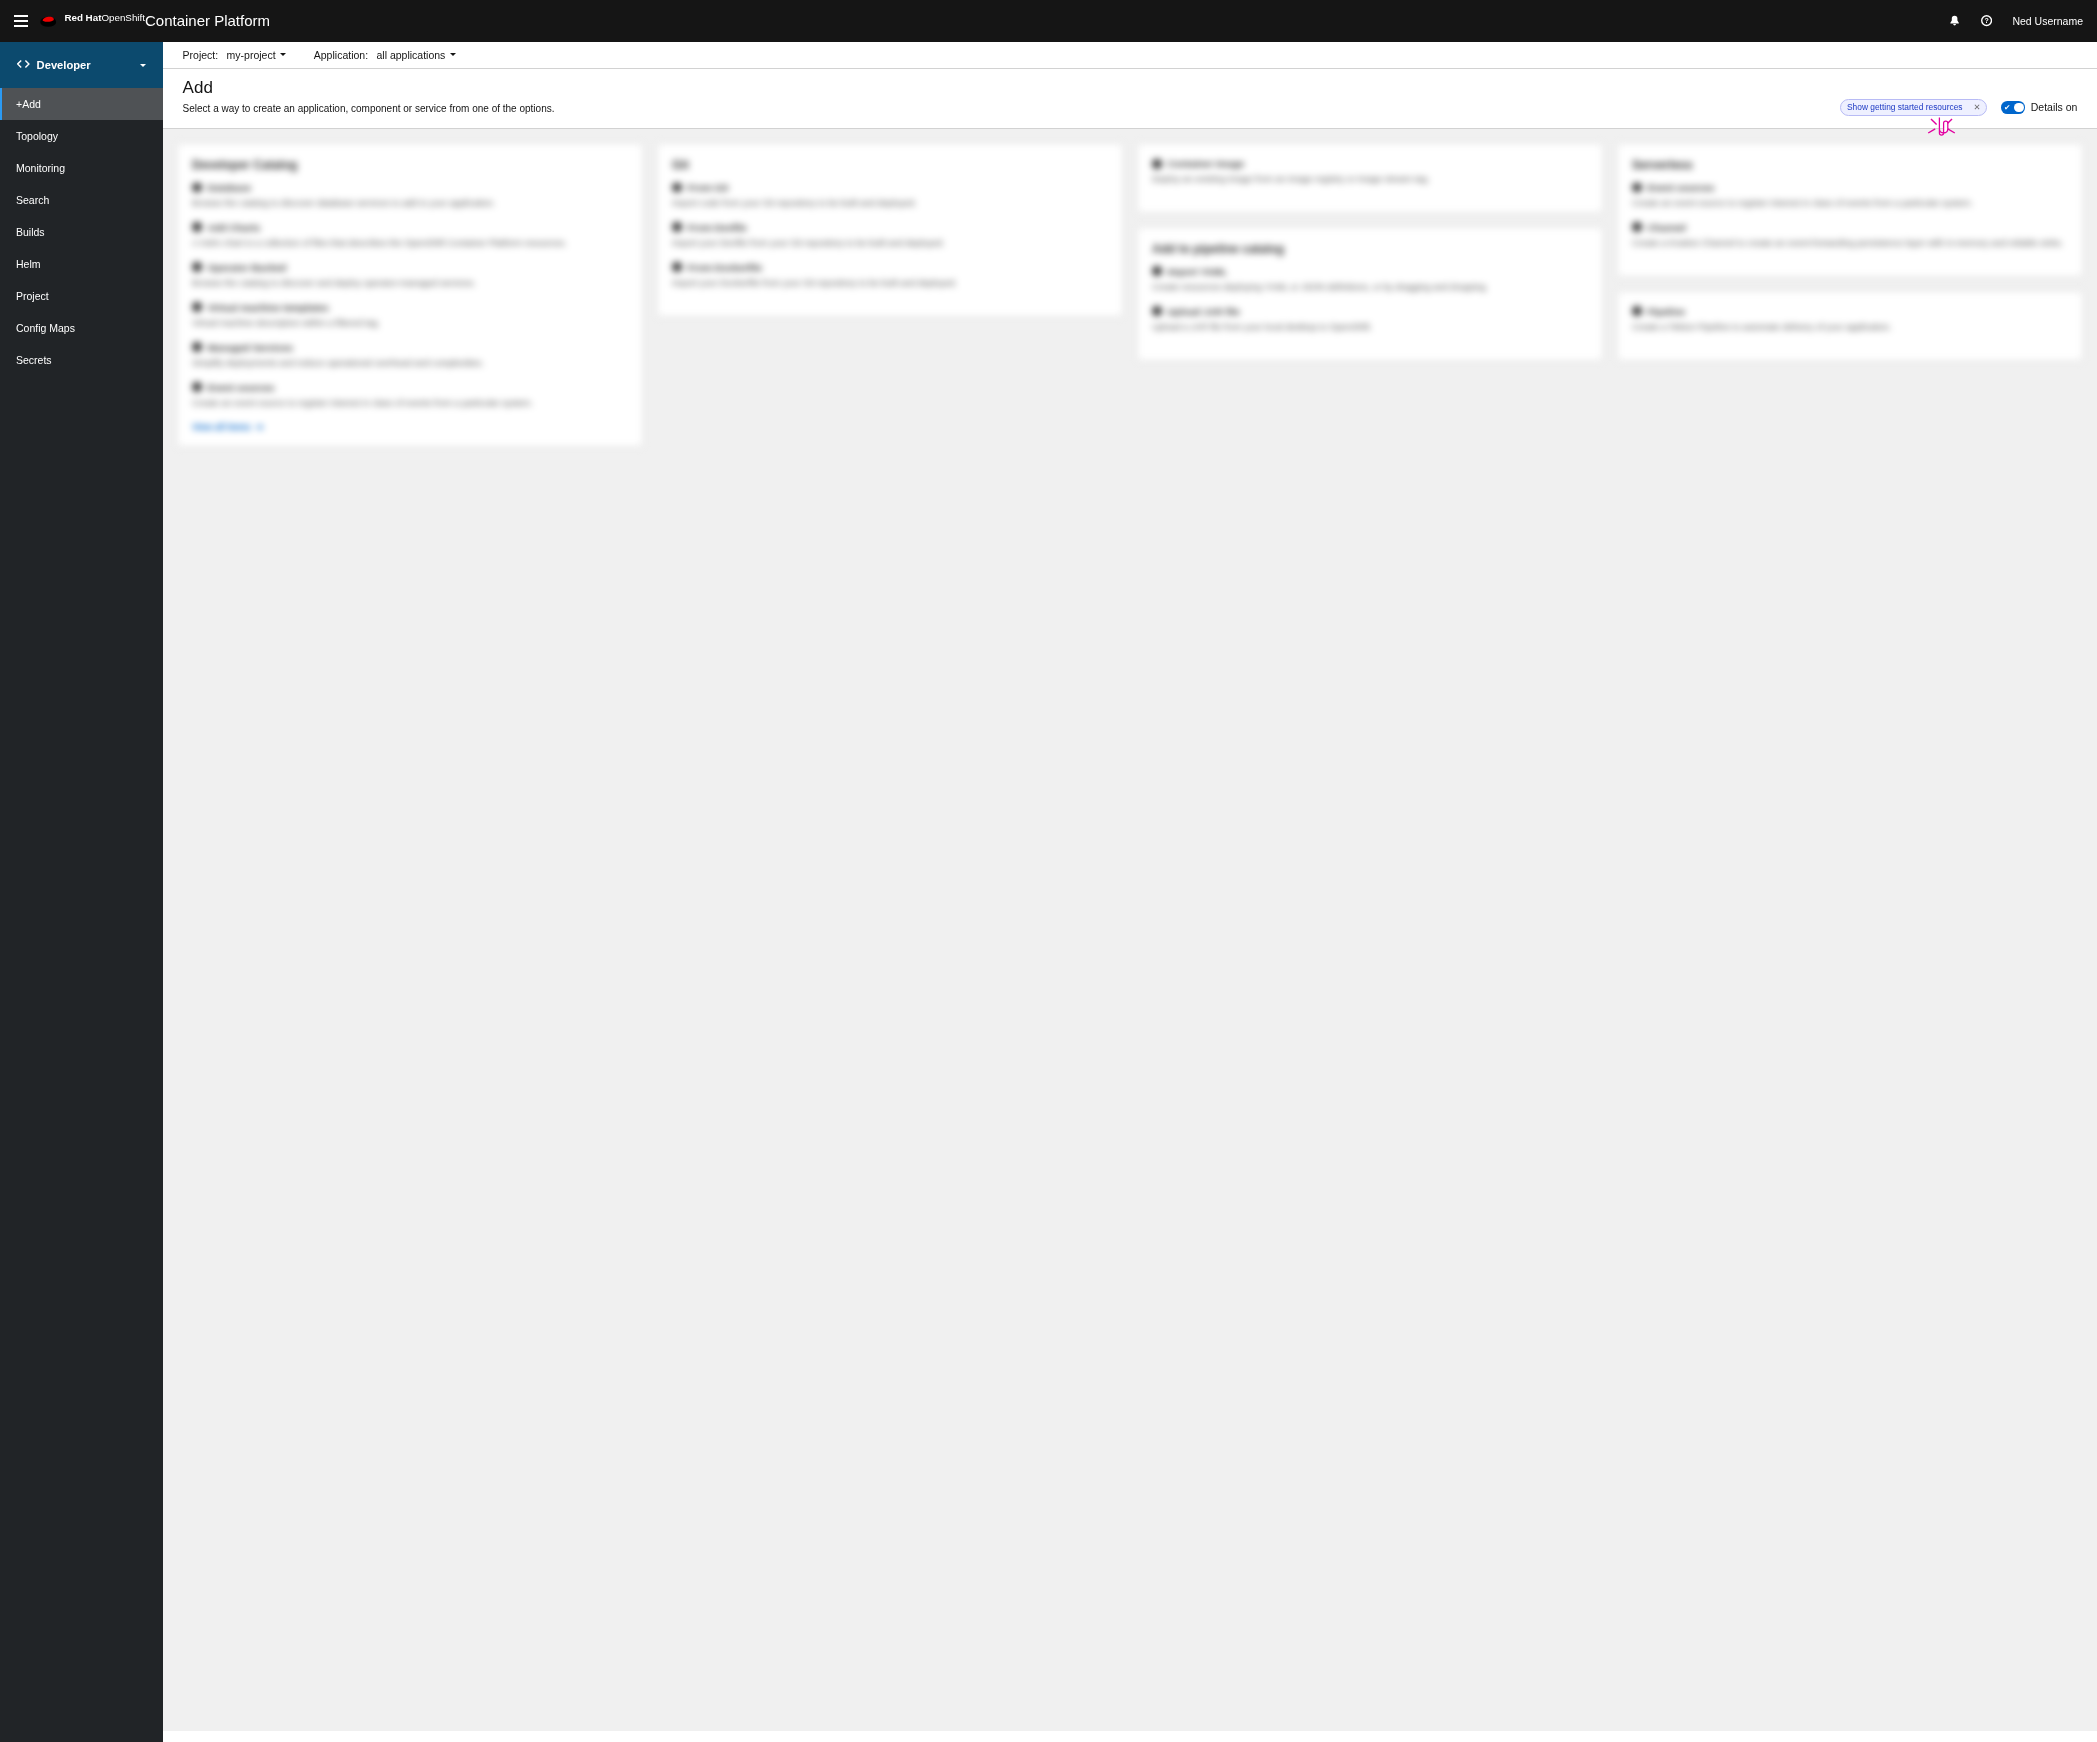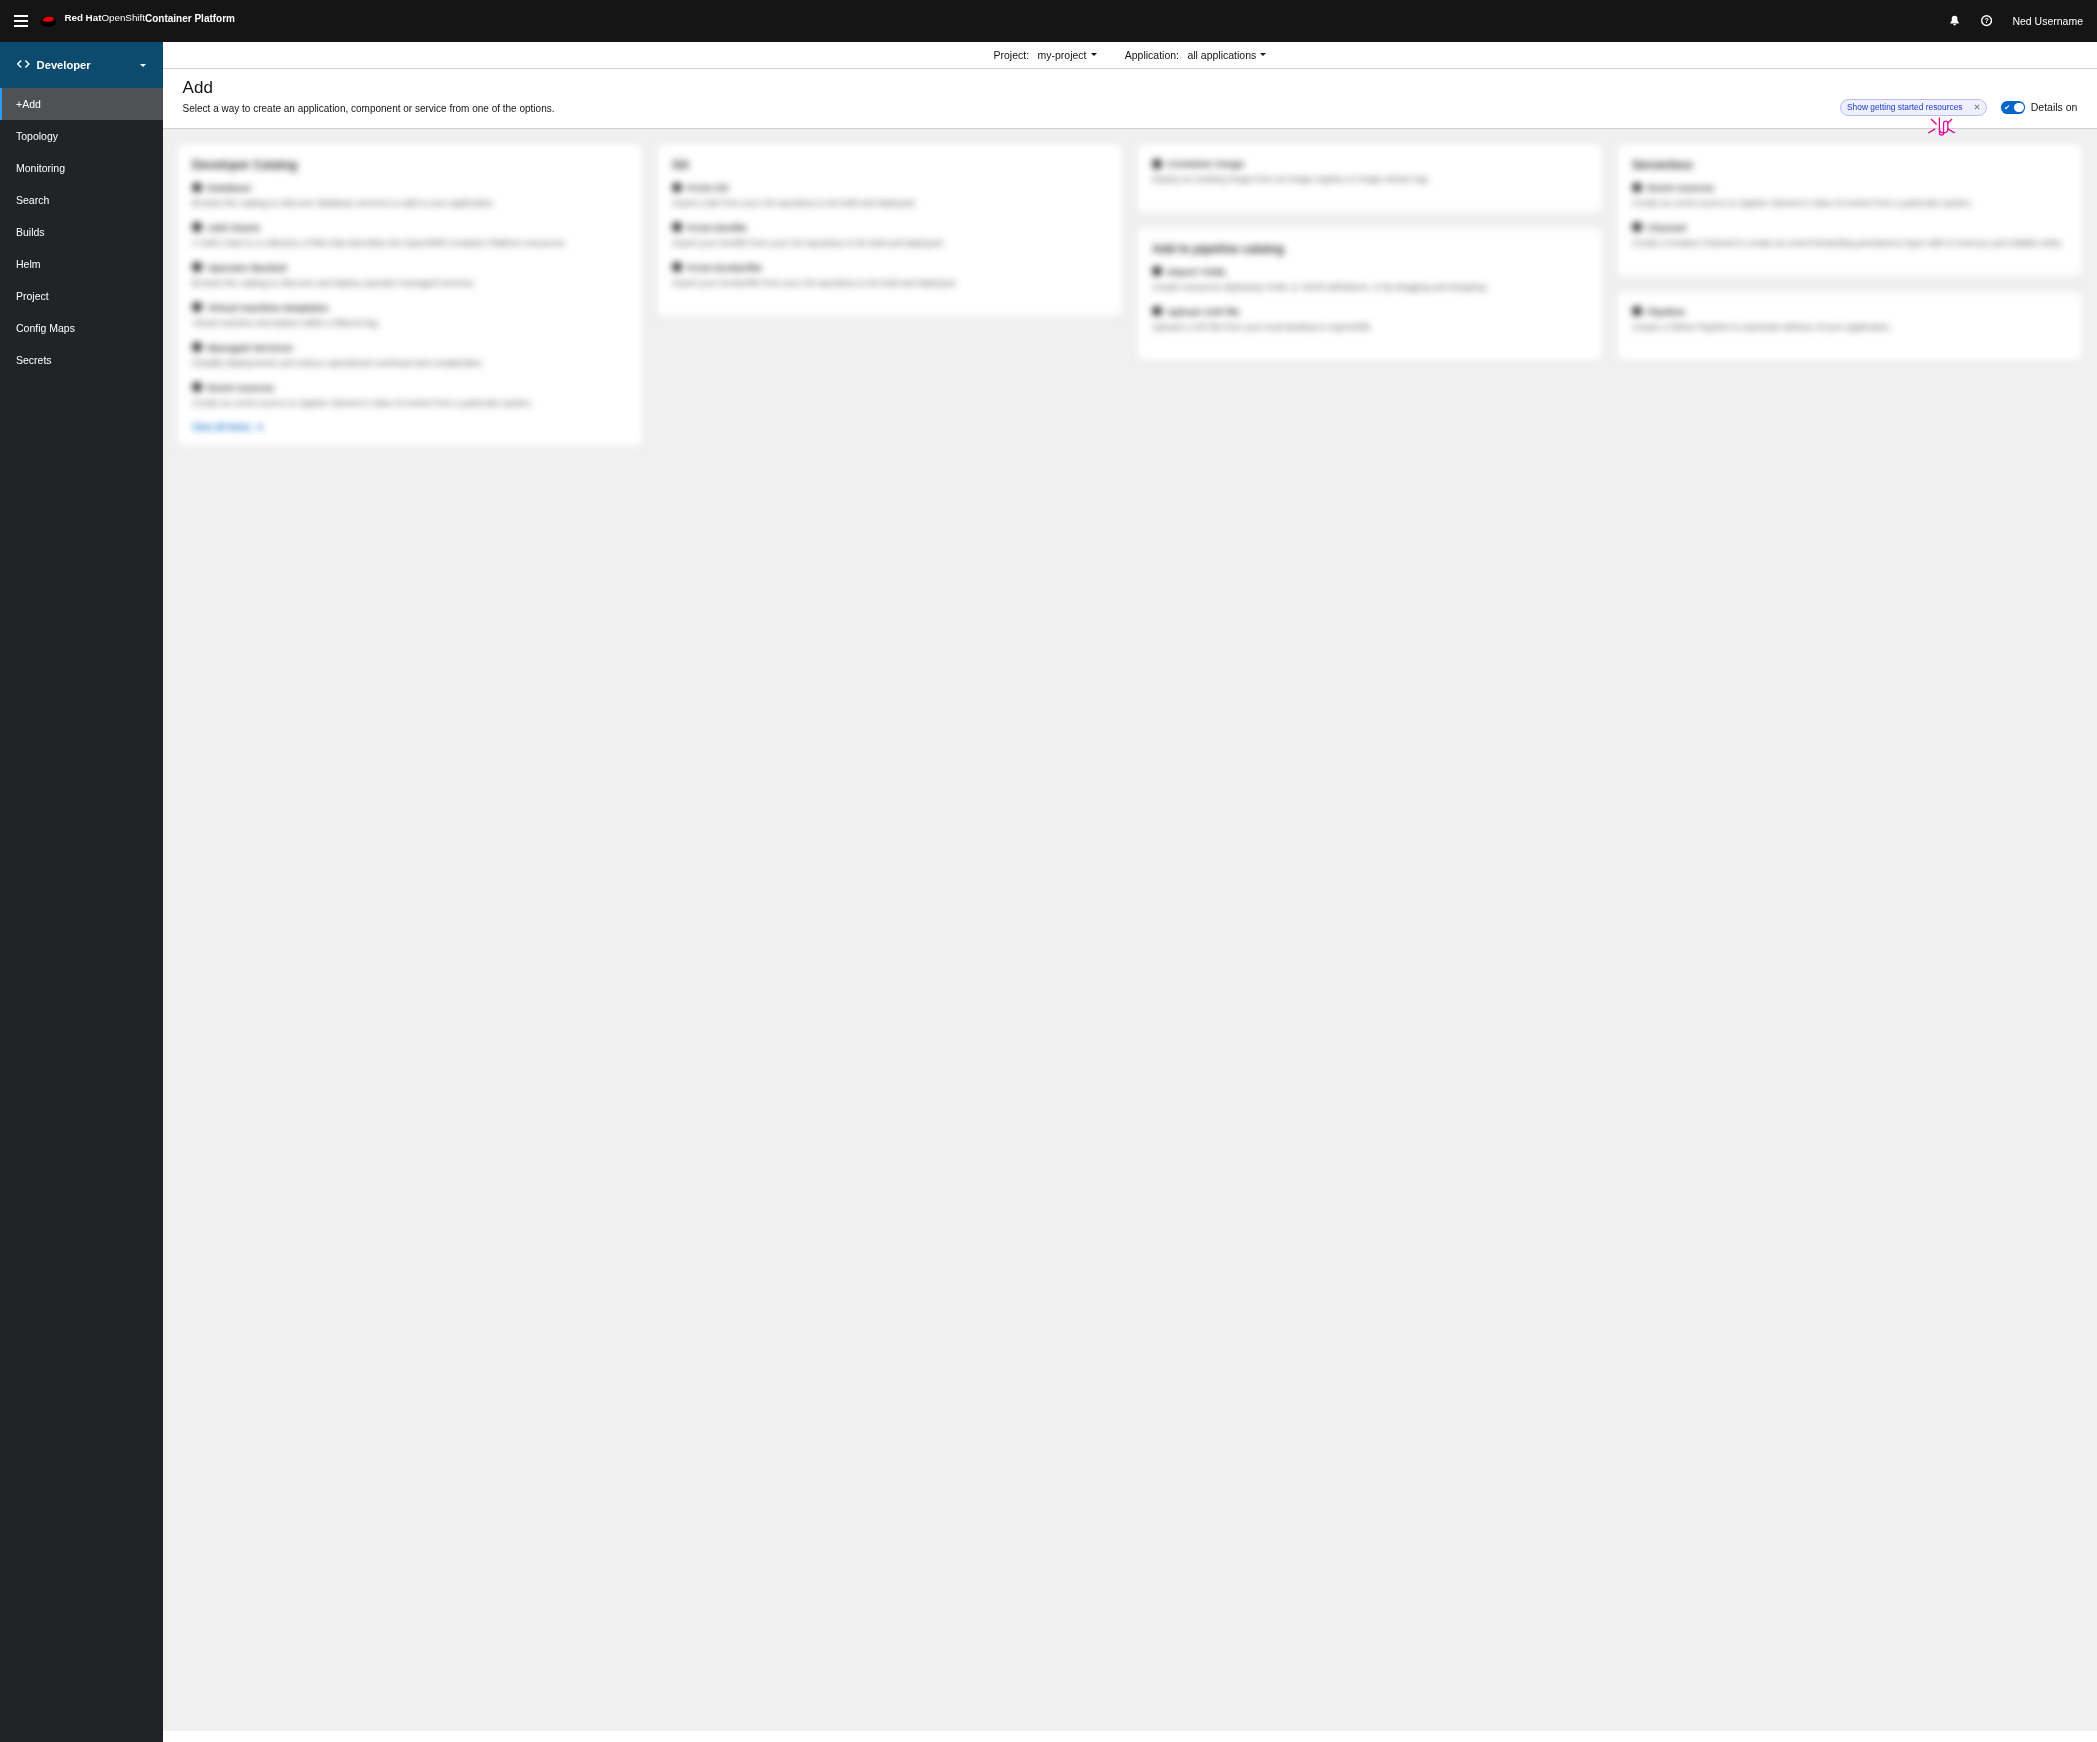--- a/index.html
+++ b/index.html
@@ -18,21 +18,21 @@
   }
   .masthead-left { display:flex; align-items:center; gap:11.2px; }
   .hamburger { width:14px; height:11.2px; display:flex; flex-direction:column; justify-content:space-between; cursor:pointer; }
   .hamburger span { display:block; height:1.4px; background:#fff; }
   .brand { display:flex; align-items:flex-start; gap:5.6px; }
   .fedora { width:19.6px; height:15.4px; position:relative; }
   .fedora svg { width:19.6px; height:15.4px; }
   .brand-text { display:flex; line-height:1.1; }
   .brand-text .l1 { font-size:9.8px; font-weight:700; display:flex; gap:2.8px; }
   .brand-text .l1 .rh { font-weight:700; }
-  .brand-text .l2 { font-size:10px; font-weight:700; }
+  .brand-text .l2 { font-size:15px; font-weight:400; }
   .masthead-right { display:flex; align-items:center; gap:19.6px; }
   .masthead-right .icon { width:12.6px; height:12.6px; display:flex; align-items:center; justify-content:center; cursor:pointer; }
   .masthead-right .username { font-size:10.5px; cursor:pointer; }
 
   
   .shell { display:flex; height:calc(100% - 42px); }
   .sidebar {
     width:163px;
     background:#212427;
     color:#fff;
@@ -69,21 +69,20 @@
 
   .context-bar {
     height:26.6px;
     border-bottom:0.7px solid #d2d2d2;
     display:flex;
     align-items:center;
     padding:0 19.6px;
     gap:28px;
     font-size:10.5px;
     color:#151515;
-    justify-content:center;
   }
   .context-bar .label { color:#151515; }
   .context-bar .value { margin-left:4.2px; }
   .context-bar .dd { display:flex; align-items:center; gap:4.2px; cursor:pointer; }
 
   .page-head {
     padding:9.8px 19.6px 12.6px;
     display:flex;
     align-items:flex-start;
     justify-content:space-between;

